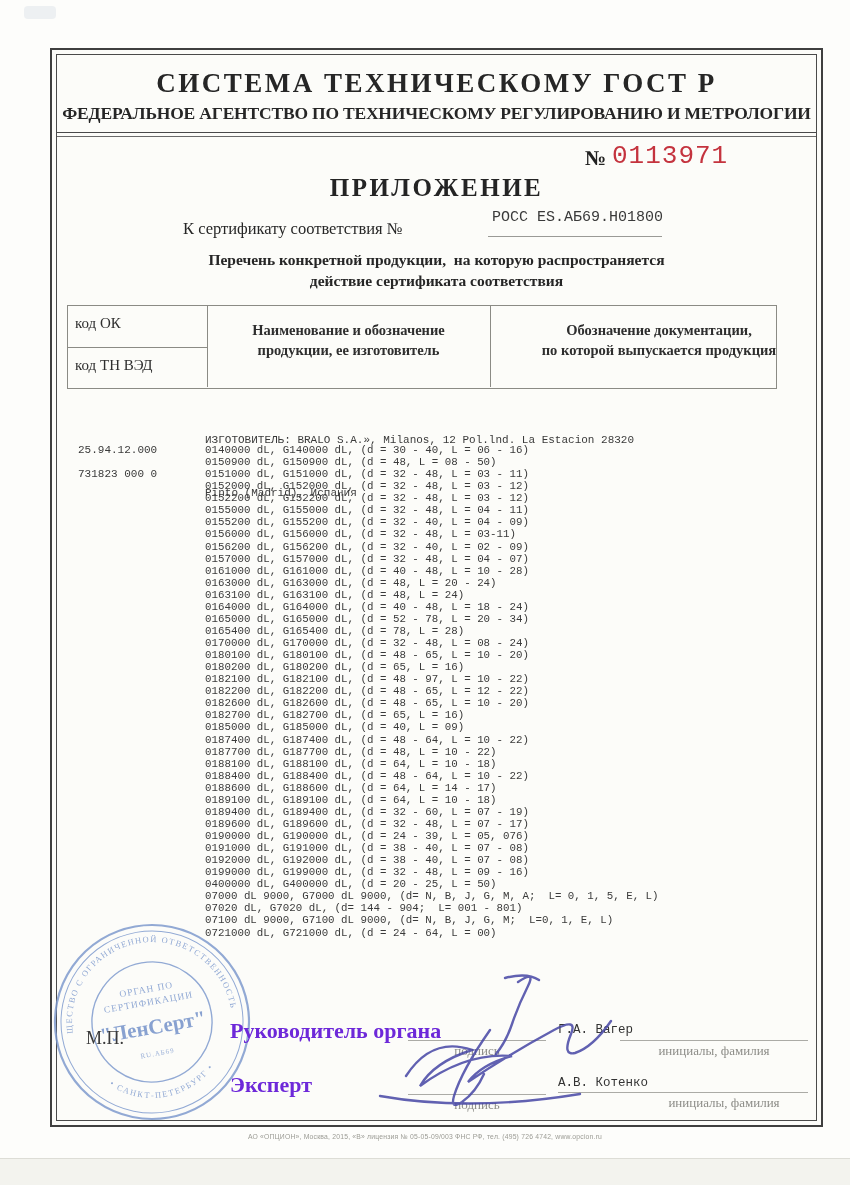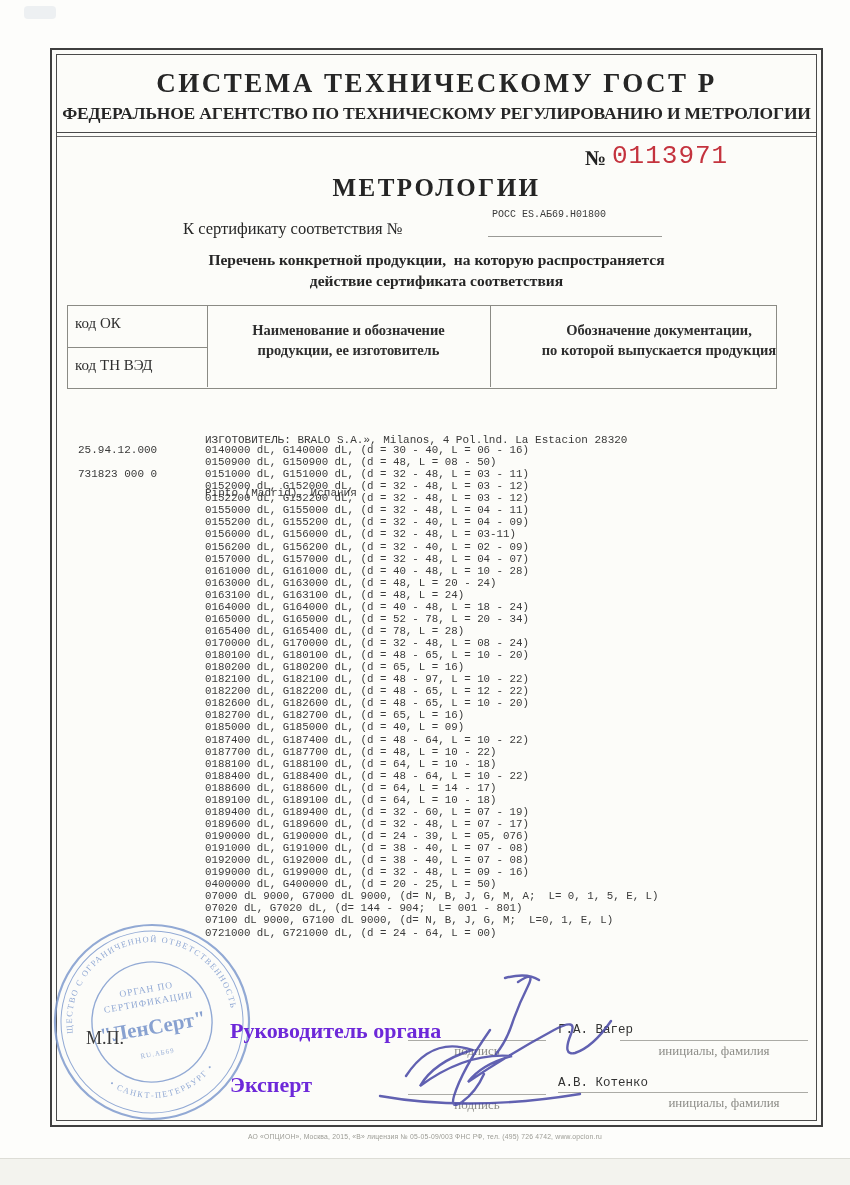--- a/index.html
+++ b/index.html
@@ -20,21 +20,21 @@
     font-size:17.5px;font-weight:bold;letter-spacing:-0.2px;color:#262626;white-space:pre;}
   .header-divider{left:57px;top:132px;width:759px;height:3px;
     border-top:1px solid #4a4a4a;border-bottom:1px solid #6a6a6a;}
   .number-sign{left:585px;top:146px;font-size:21px;font-weight:bold;color:#222;}
   .number-value{left:612px;top:141px;font-family:"Liberation Mono", monospace;
     font-size:26px;letter-spacing:1px;color:#c4333e;}
   .appendix-title{left:50px;top:174px;width:773px;text-align:center;
     font-size:25px;font-weight:bold;letter-spacing:2.5px;color:#242424;}
   .cert-ref-label{left:183px;top:219px;font-size:16.5px;font-weight:normal;color:#262626;}
   .cert-ref-number{left:492px;top:209px;font-family:"Liberation Mono", monospace;
-    font-size:10px;color:#3a3a3a;white-space:pre;text-align:right;}
+    font-size:15px;color:#3a3a3a;white-space:pre;text-align:right;}
   .cert-ref-line{left:488px;top:210px;width:174px;height:26px;border-bottom:1px solid #9a9a96;}
   .scope-line{left:50px;width:773px;text-align:center;font-size:15.5px;font-weight:bold;color:#262626;white-space:pre;}
   .scope-1{top:251px;} .scope-2{top:272px;}
   
   .tbl-box{border:1px solid #8b8b85;}
   .tbl-outer{left:67px;top:305px;width:708px;height:82px;background:transparent;}
   .tbl-v1{left:207px;top:305px;width:0;height:82px;border-left:1px solid #8b8b85;}
   .tbl-v2{left:490px;top:305px;width:0;height:82px;border-left:1px solid #8b8b85;}
   .tbl-h1{left:67px;top:347px;width:140px;height:0;border-top:1px solid #8b8b85;}
   .tbl-label{font-size:15px;color:#2e2e2e;}
@@ -83,42 +83,42 @@
   <div class="inner-frame"></div>
 </div>
 
 <div class="abs system-title">СИСТЕМА ТЕХНИЧЕСКОМУ ГОСТ Р</div>
 <div class="abs agency-title">ФЕДЕРАЛЬНОЕ АГЕНТСТВО ПО ТЕХНИЧЕСКОМУ РЕГУЛИРОВАНИЮ И МЕТРОЛОГИИ</div>
 <div class="abs header-divider"></div>
 
 <span class="abs number-sign">№</span>
 <span class="abs number-value">0113971</span>
 
-<div class="abs appendix-title">МЕТРОЛОГИИ</div>
+<div class="abs appendix-title">ПРИЛОЖЕНИЕ</div>
 
 <span class="abs cert-ref-label">К сертификату соответствия №</span>
 <div class="abs cert-ref-line"></div>
 <span class="abs cert-ref-number mono">РОСС ES.АБ69.Н01800</span>
 
 <div class="abs scope-line scope-1">Перечень конкретной продукции,  на которую распространяется</div>
 <div class="abs scope-line scope-2">действие сертификата соответствия</div>
 
 <div class="abs tbl-outer tbl-box"></div>
 <div class="abs tbl-v1"></div>
 <div class="abs tbl-v2"></div>
 <div class="abs tbl-h1"></div>
 <span class="abs tbl-label lbl-ok">код ОК</span>
 <span class="abs tbl-label lbl-tnved">код ТН ВЭД</span>
 <div class="abs tbl-head head-col2">Наименование и обозначение
 продукции, ее изготовитель</div>
 <div class="abs tbl-head head-col3">Обозначение документации,
 по которой выпускается продукция</div>
 
 <div class="abs manufacturer mono">
-  <div>ИЗГОТОВИТЕЛЬ: BRALO S.A.», Milanos, 4 Pol.lnd. La Estacion 28320</div>
+  <div>ИЗГОТОВИТЕЛЬ: BRALO S.A.», Milanos, 12 Pol.lnd. La Estacion 28320</div>
   <div>Pinto (Madrid), Испания</div>
 </div>
 
 <span class="abs ok-code mono">25.94.12.000</span>
 <span class="abs tnved-code mono">731823 000 0</span>
 
 <div class="abs product-list mono"><div>0140000 dL, G140000 dL, (d = 30 - 40, L = 06 - 16)</div><div>0150900 dL, G150900 dL, (d = 48, L = 08 - 50)</div><div>0151000 dL, G151000 dL, (d = 32 - 48, L = 03 - 11)</div><div>0152000 dL, G152000 dL, (d = 32 - 48, L = 03 - 12)</div><div>0152200 dL, G152200 dL, (d = 32 - 48, L = 03 - 12)</div><div>0155000 dL, G155000 dL, (d = 32 - 48, L = 04 - 11)</div><div>0155200 dL, G155200 dL, (d = 32 - 40, L = 04 - 09)</div><div>0156000 dL, G156000 dL, (d = 32 - 48, L = 03-11)</div><div>0156200 dL, G156200 dL, (d = 32 - 40, L = 02 - 09)</div><div>0157000 dL, G157000 dL, (d = 32 - 48, L = 04 - 07)</div><div>0161000 dL, G161000 dL, (d = 40 - 48, L = 10 - 28)</div><div>0163000 dL, G163000 dL, (d = 48, L = 20 - 24)</div><div>0163100 dL, G163100 dL, (d = 48, L = 24)</div><div>0164000 dL, G164000 dL, (d = 40 - 48, L = 18 - 24)</div><div>0165000 dL, G165000 dL, (d = 52 - 78, L = 20 - 34)</div><div>0165400 dL, G165400 dL, (d = 78, L = 28)</div><div>0170000 dL, G170000 dL, (d = 32 - 48, L = 08 - 24)</div><div>0180100 dL, G180100 dL, (d = 48 - 65, L = 10 - 20)</div><div>0180200 dL, G180200 dL, (d = 65, L = 16)</div><div>0182100 dL, G182100 dL, (d = 48 - 97, L = 10 - 22)</div><div>0182200 dL, G182200 dL, (d = 48 - 65, L = 12 - 22)</div><div>0182600 dL, G182600 dL, (d = 48 - 65, L = 10 - 20)</div><div>0182700 dL, G182700 dL, (d = 65, L = 16)</div><div>0185000 dL, G185000 dL, (d = 40, L = 09)</div><div>0187400 dL, G187400 dL, (d = 48 - 64, L = 10 - 22)</div><div>0187700 dL, G187700 dL, (d = 48, L = 10 - 22)</div><div>0188100 dL, G188100 dL, (d = 64, L = 10 - 18)</div><div>0188400 dL, G188400 dL, (d = 48 - 64, L = 10 - 22)</div><div>0188600 dL, G188600 dL, (d = 64, L = 14 - 17)</div><div>0189100 dL, G189100 dL, (d = 64, L = 10 - 18)</div><div>0189400 dL, G189400 dL, (d = 32 - 60, L = 07 - 19)</div><div>0189600 dL, G189600 dL, (d = 32 - 48, L = 07 - 17)</div><div>0190000 dL, G190000 dL, (d = 24 - 39, L = 05, 076)</div><div>0191000 dL, G191000 dL, (d = 38 - 40, L = 07 - 08)</div><div>0192000 dL, G192000 dL, (d = 38 - 40, L = 07 - 08)</div><div>0199000 dL, G199000 dL, (d = 32 - 48, L = 09 - 16)</div><div>0400000 dL, G400000 dL, (d = 20 - 25, L = 50)</div><div>07000 dL 9000, G7000 dL 9000, (d= N, B, J, G, M, A;  L= 0, 1, 5, E, L)</div><div>07020 dL, G7020 dL, (d= 144 - 904;  L= 001 - 801)</div><div>07100 dL 9000, G7100 dL 9000, (d= N, B, J, G, M;  L=0, 1, E, L)</div><div>0721000 dL, G721000 dL, (d = 24 - 64, L = 00)</div></div>
 
 <svg class="abs" style="left:42px;top:912px;" width="220" height="220" viewBox="0 0 220 220">
   <g transform="translate(110,110) rotate(-10)" stroke="#7b98cd" fill="none" opacity="0.82">

